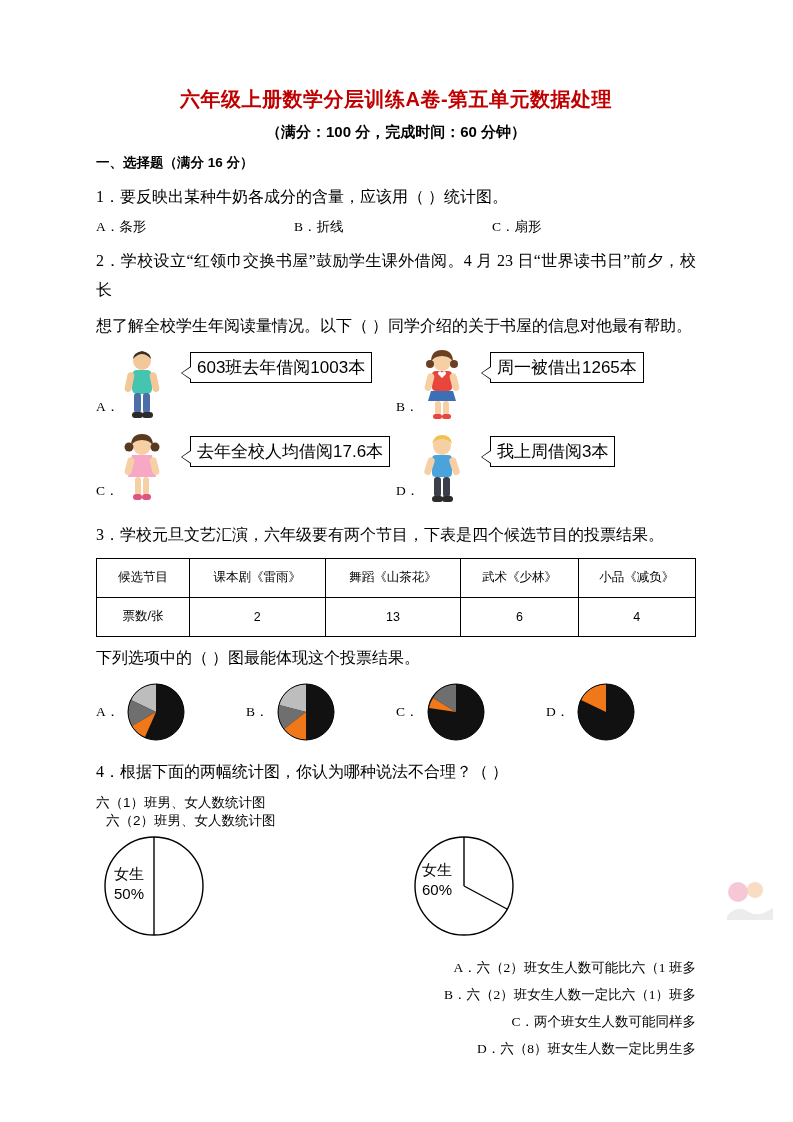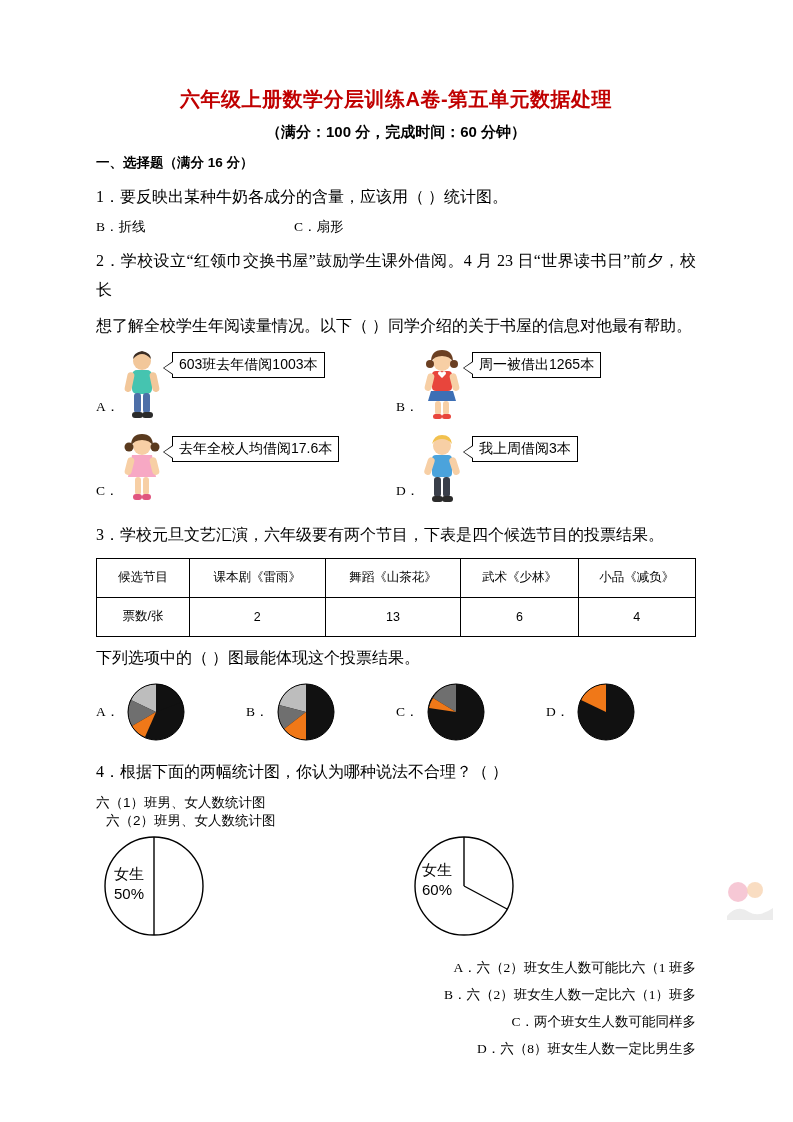--- a/index.html
+++ b/index.html
@@ -93,24 +93,24 @@
   .kid {
     width: 48px;
     height: 74px;
     position: relative;
     flex: 0 0 48px;
   }
   .bubble {
     position: relative;
     border: 1px solid #000;
     background: #fff;
-    font-size: 14px;
+    font-size: 17px;
     font-family: "Liberation Sans", sans-serif;
     padding: 3px 6px;
-    margin-left: 6px;
+    margin-left: 24px;
     margin-bottom: 26px;
     white-space: nowrap;
     align-self: flex-start;
     margin-top: 4px;
   }
   .bubble:after {
     content: "";
     position: absolute;
     left: -9px;
     bottom: 3px;
@@ -213,20 +213,23 @@
 
 <div class="page">
   <div class="content">
 
     <h1 class="doc-title">六年级上册数学分层训练A卷-第五单元数据处理</h1>
     <div class="doc-subtitle">（满分：100 分，完成时间：60 分钟）</div>
     <div class="section-heading">一、选择题（满分 16 分）</div>
 
     <p class="q">1．要反映出某种牛奶各成分的含量，应该用（          ）统计图。</p>
     <div class="opts-row">
+      <div class="opt">
+        <span class="opt-letter">A．</span><span>条形</span>
+      </div>
       <div class="opt">
         <span class="opt-letter">B．</span><span>折线</span>
       </div>
       <div class="opt">
         <span class="opt-letter">C．</span><span>扇形</span>
       </div>
     </div>
 
     <p class="q">2．学校设立“红领巾交换书屋”鼓励学生课外借阅。4 月 23 日“世界读书日”前夕，校长</p>
     <p class="q">想了解全校学生年阅读量情况。以下（          ）同学介绍的关于书屋的信息对他最有帮助。</p>

